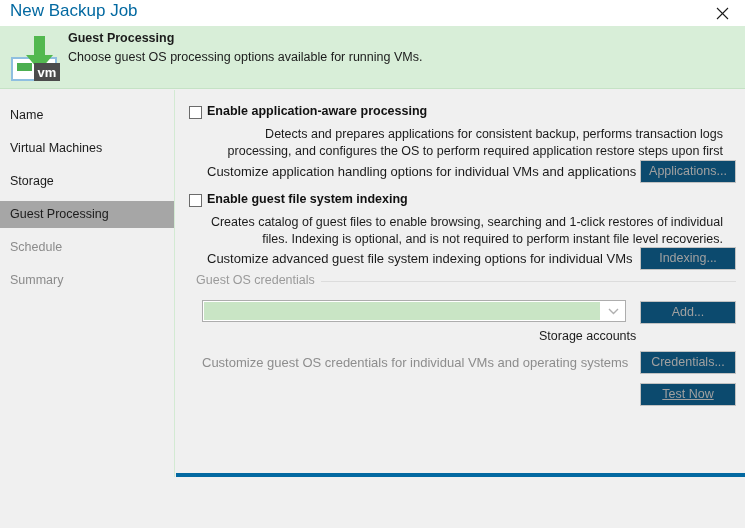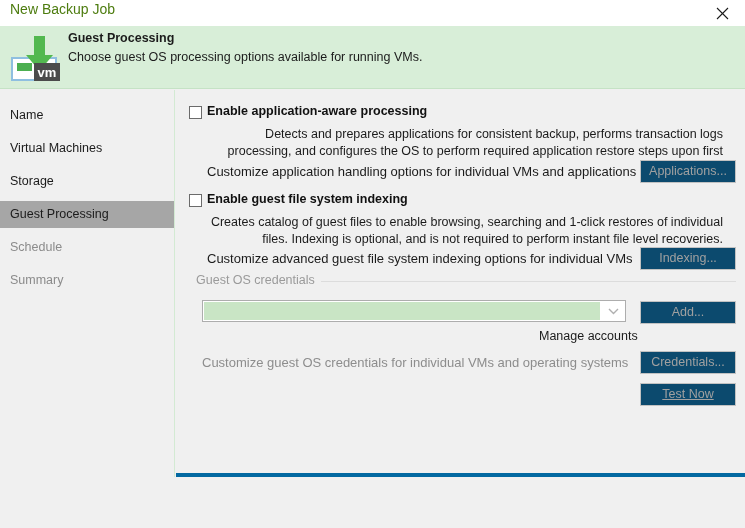--- a/index.html
+++ b/index.html
@@ -32,22 +32,22 @@
     left: 0; top: 0;
     width: 745px;
     height: 26px;
     background: #ffffff;
     border-bottom: 1px solid #ffffff;
   }
   #titlebar .title-text {
     position: absolute;
     left: 10px;
     top: 1px;
-    font-size: 14px;
-    color: #4d7c0f;
+    font-size: 17px;
+    color: #0369a1;
     white-space: nowrap;
   }
   #close-btn {
     position: absolute;
     right: 0;
     top: 0;
     width: 45px;
     height: 26px;
     display: flex;
     align-items: center;
@@ -326,21 +326,21 @@
       <div id="combo-field"></div>
       <div id="combo-arrow">
         <svg width="11" height="7" viewBox="0 0 11 7">
           <polyline points="1,1 5.5,5.5 10,1" fill="none" stroke="#b0b0b0" stroke-width="1.4"></polyline>
         </svg>
       </div>
     </div>
 
     <div class="side-btn" style="top:211px;">Add...</div>
 
-    <div id="manage-accounts">Manage accounts</div>
+    <div id="manage-accounts">Storage accounts</div>
 
     <div class="opt-custom dim" style="left:26px; top:265px;">Customize guest OS credentials for individual VMs and operating systems</div>
 
     <div class="side-btn" style="top:261px;">Credentials...</div>
 
     <div class="side-btn" style="top:293px;text-decoration:underline;">Test Now</div>
 
   </div>
 
   <div id="footer">

